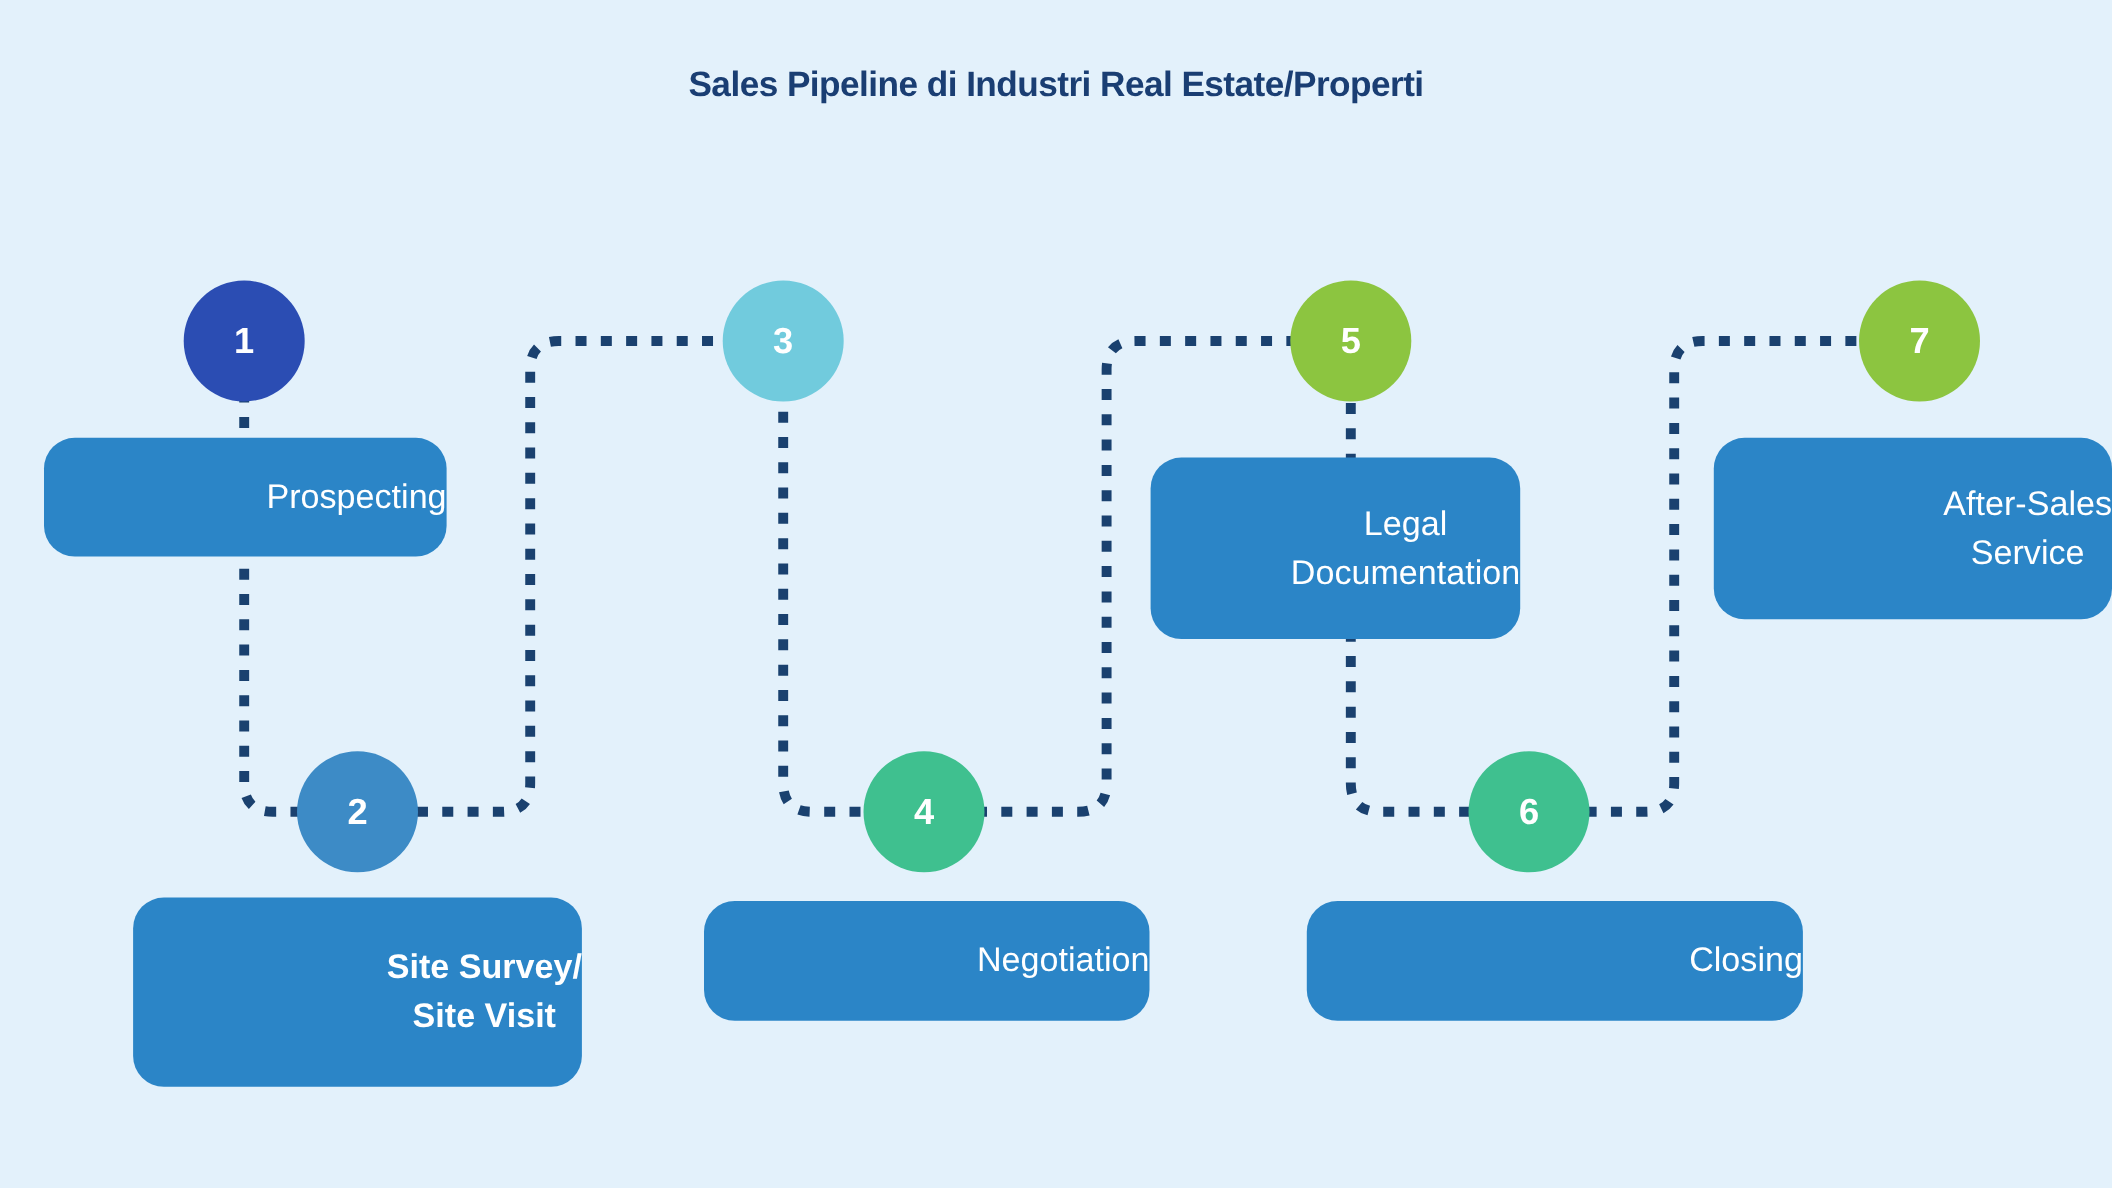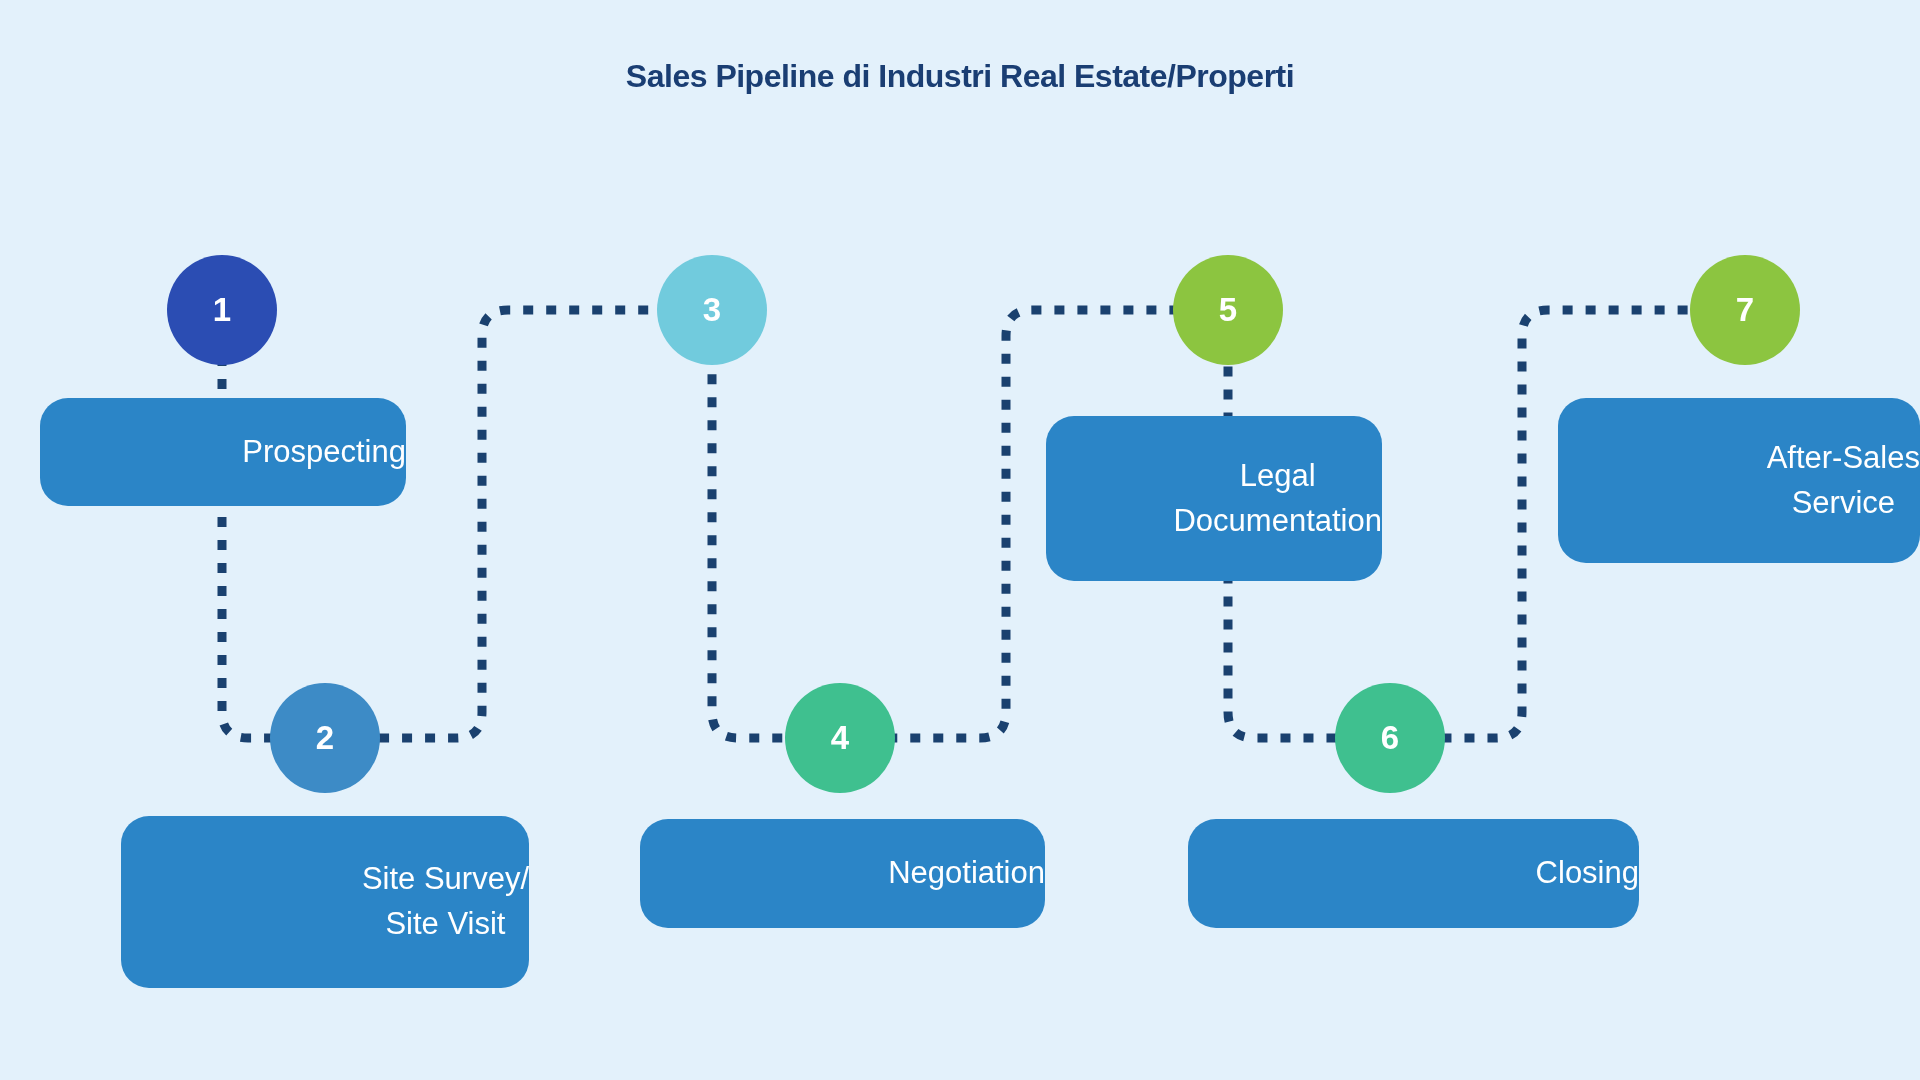--- a/index.html
+++ b/index.html
@@ -68,21 +68,21 @@
   
   .c1 { left: 167px;  top: 255px; background: #2B4DB3; }
   .c2 { left: 270px;  top: 683px; background: #3D8BC6; }
   .c3 { left: 657px;  top: 255px; background: #71CBDD; }
   .c4 { left: 785px;  top: 683px; background: #3FC08F; }
   .c5 { left: 1173px; top: 255px; background: #8CC540; }
   .c6 { left: 1335px; top: 683px; background: #3FC08F; }
   .c7 { left: 1690px; top: 255px; background: #8CC540; }
   
   .b1 { left: 40px;   top: 398px; width: 366px; height: 108px; }
-  .b2 { left: 121px;  top: 816px; width: 408px; height: 172px; }
+  .b2 { left: 121px;  top: 816px; width: 408px; height: 172px; font-weight: bold; }
   .b3 { left: 535px;  top: 398px; width: 361px; height: 108px; }
   .b4 { left: 640px;  top: 819px; width: 405px; height: 109px; }
   .b5 { left: 1046px; top: 416px; width: 336px; height: 165px; }
   .b6 { left: 1188px; top: 819px; width: 407px; height: 109px; padding-left: 44px; }
   .b7 { left: 1558px; top: 398px; width: 362px; height: 165px; }
 </style>
 </head>
 <body>
 
 <div class="canvas">

